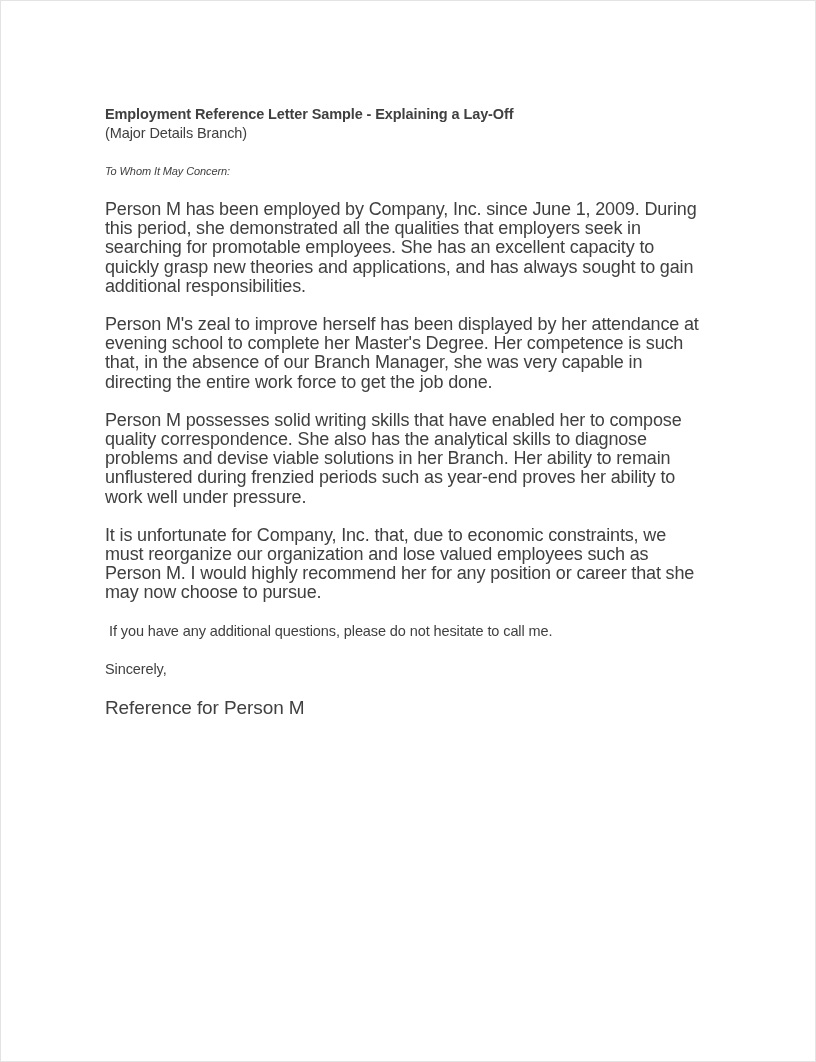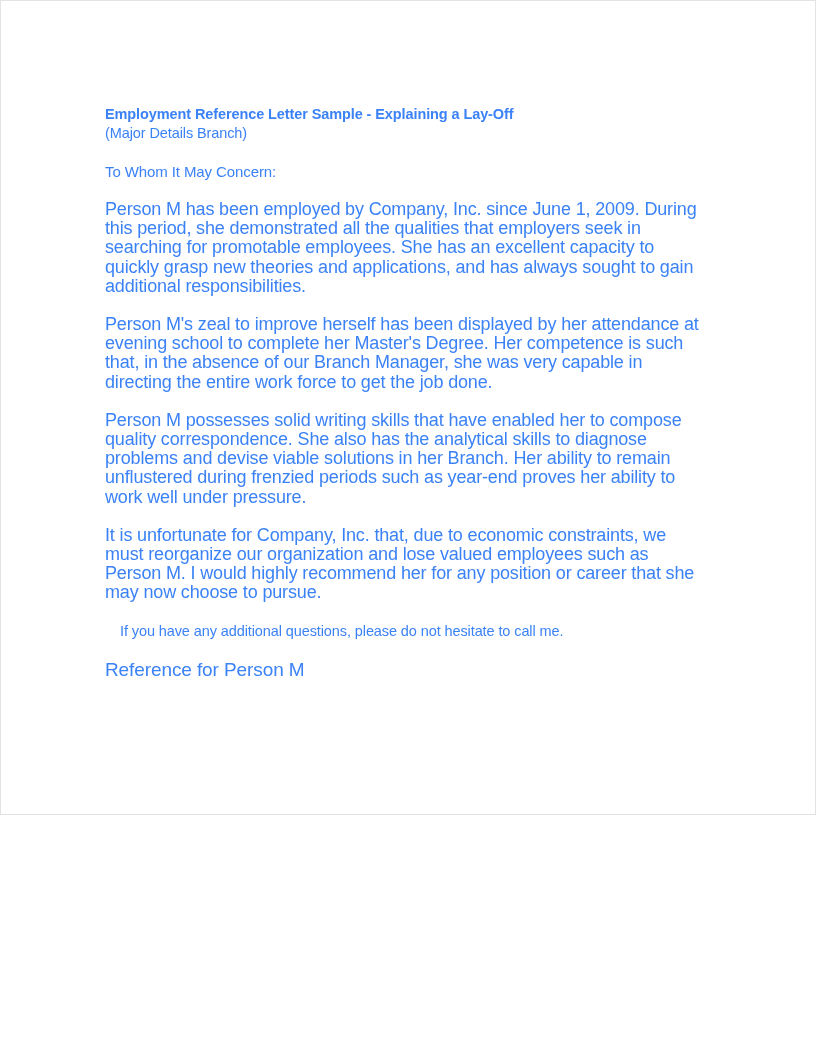--- a/index.html
+++ b/index.html
@@ -5,27 +5,27 @@
 <style>
   html, body {
     margin: 0;
     padding: 0;
     background: #ffffff;
   }
 
   .page {
     position: relative;
     width: 816px;
-    height: 815px;
+    height: 1062px;
     box-sizing: border-box;
     background: #ffffff;
     border: 1px solid #e3e3e3;
     overflow: hidden;
     font-family: "Liberation Sans", sans-serif;
-    color: #3b82f6;
+    color: #404040;
     -webkit-font-smoothing: antialiased;
   }
 
   .letter {
     position: absolute;
     left: 104px;
     top: 104px;
     width: 604px;
   }
 
@@ -39,38 +39,39 @@
 
   .letter-subtitle {
     font-size: 14.5px;
     line-height: 19px;
     font-weight: normal;
     margin: 0;
     letter-spacing: -0.1px;
   }
 
   .salutation {
-    font-size: 15px;
+    font-size: 11px;
     line-height: 19px;
     margin: 19px 0 0 0;
     letter-spacing: -0.1px;
+    font-style: italic;
   }
 
   .para {
     font-size: 18px;
     line-height: 19.2px;
     margin: 19px 0 0 0;
     letter-spacing: -0.15px;
     text-align: left;
   }
 
   .closing-line {
     font-size: 14.5px;
     line-height: 19px;
-    margin: 19px 0 0 15px;
+    margin: 19px 0 0 4px;
     letter-spacing: -0.1px;
   }
 
   .signoff {
     font-size: 14.5px;
     line-height: 19px;
     margin: 19px 0 0 0;
     letter-spacing: -0.1px;
   }
 
@@ -96,17 +97,18 @@
     <p class="para">Person M has been employed by Company, Inc. since June 1, 2009. During this period, she demonstrated all the qualities that employers seek in searching for promotable employees. She has an excellent capacity to quickly grasp new theories and applications, and has always sought to gain additional responsibilities.</p>
 
     <p class="para">Person M's zeal to improve herself has been displayed by her attendance at evening school to complete her Master's Degree. Her competence is such that, in the absence of our Branch Manager, she was very capable in directing the entire work force to get the job done.</p>
 
     <p class="para">Person M possesses solid writing skills that have enabled her to compose quality correspondence. She also has the analytical skills to diagnose problems and devise viable solutions in her Branch. Her ability to remain unflustered during frenzied periods such as year-end proves her ability to work well under pressure.</p>
 
     <p class="para">It is unfortunate for Company, Inc. that, due to economic constraints, we must reorganize our organization and lose valued employees such as Person M. I would highly recommend her for any position or career that she may now choose to pursue.</p>
 
     <p class="closing-line">If you have any additional questions, please do not hesitate to call me.</p>
 
+    <p class="signoff">Sincerely,</p>
 
     <p class="signature-line">Reference for Person M</p>
 
   </article>
 </div>
 
 </body></html>

